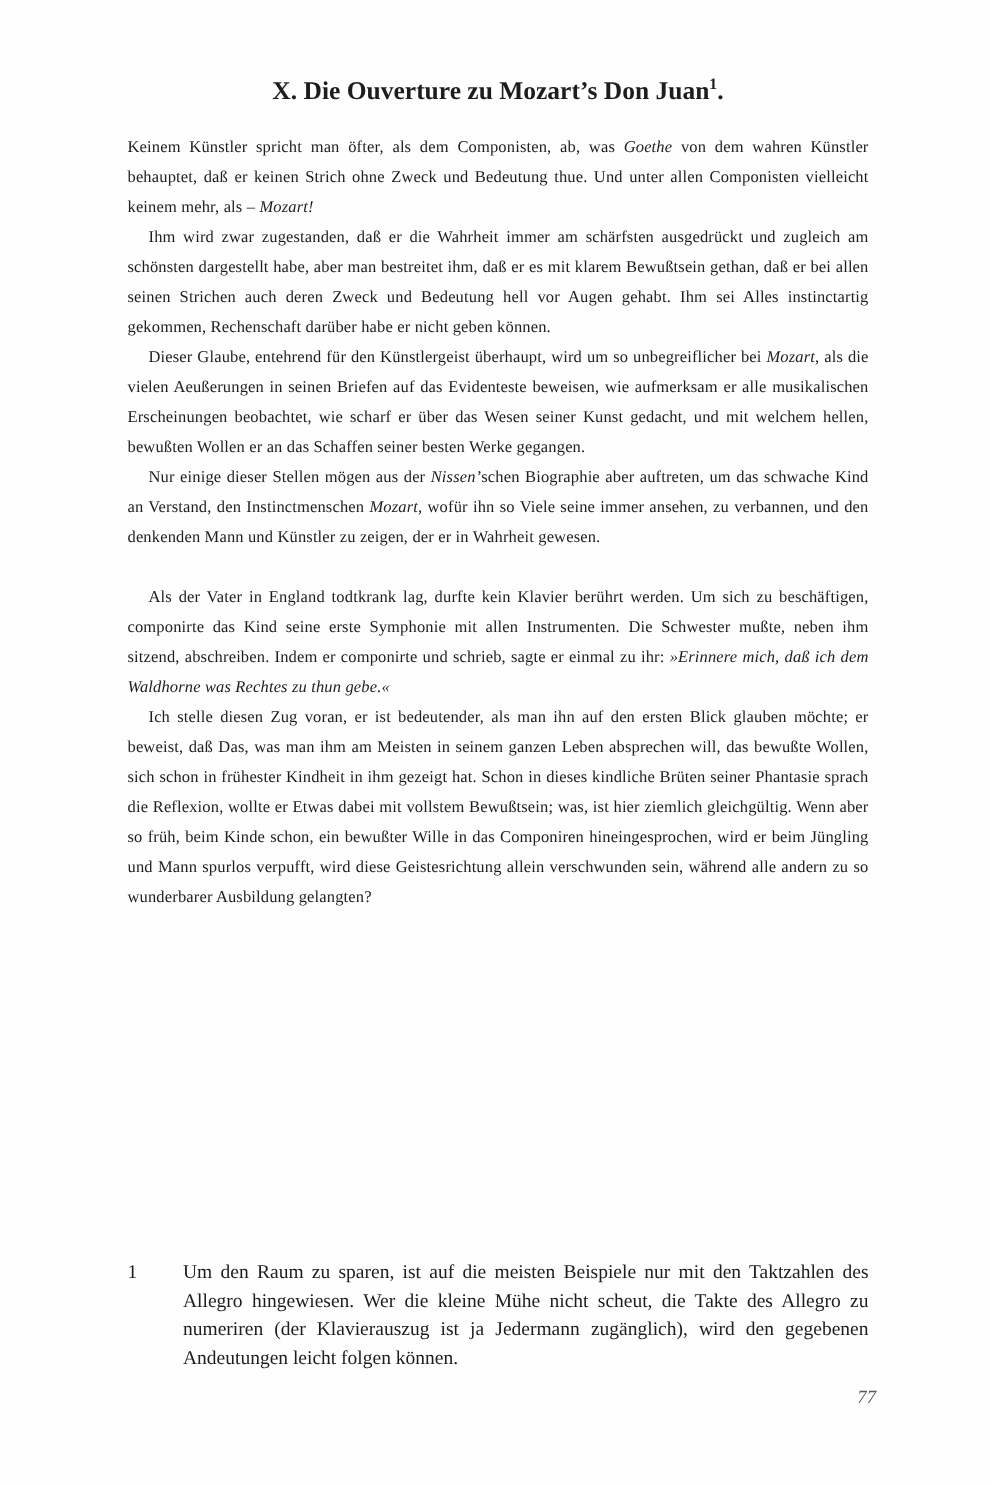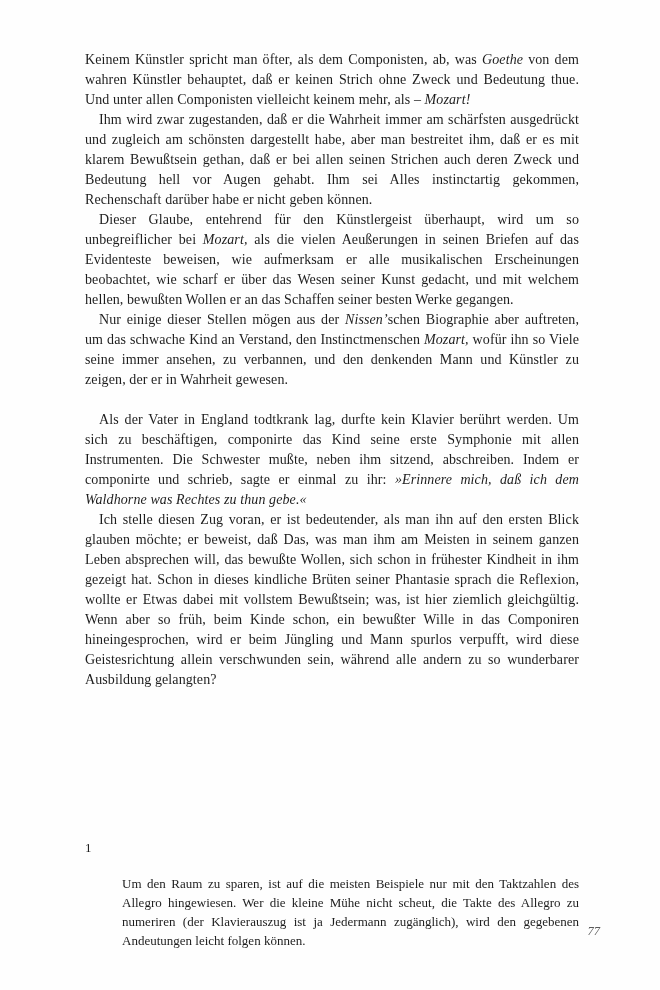--- a/index.html
+++ b/index.html
@@ -22,52 +22,53 @@
     text-align: center;
     margin: 0 0 16px 0;
   }
   .title sup {
     font-size: 10.5px;
     line-height: 0;
     vertical-align: super;
   }
   .body-text p.para {
     margin: 0;
-    font-size: 14px;
+    font-size: 11px;
     line-height: 20px;
     text-align: justify;
     letter-spacing: 0.1px;
   }
   .body-text p.para.indent { text-indent: 14px; }
   .body-text p.para.gap { margin-top: 20px; }
   .it { font-style: italic; }
   .footnote {
     position: absolute;
     left: 85px;
     right: 81px;
     top: 838px;
     display: flex;
     font-size: 13px;
     line-height: 19px;
   }
   .fn-marker { flex: none; width: 37px; }
-  .fn-text { text-align: justify; margin-top: 36px; }
+  .fn-text { text-align: justify; }
   .page-number {
     position: absolute;
     top: 924px;
-    right: 60px;
+    right: 76px;
     font-size: 12.5px;
     font-style: italic;
     color: #5a5a5a;
   }
 </style>
 </head>
 <body>
 
 <div class="page">
+  <h1 class="title"><span>X. Die Ouverture zu Mozart’s Don Juan</span><sup>1</sup><span>.</span></h1>
 
   <div class="body-text">
       <p class="para"><span>Keinem Künstler spricht man öfter, als dem Componisten, ab, was </span><span class="it">Goethe</span><span> von dem wahren Künstler behauptet, daß er keinen Strich ohne Zweck und Bedeutung thue. Und unter allen Componisten vielleicht keinem mehr, als – </span><span class="it">Mozart!</span></p>
       <p class="para indent"><span>Ihm wird zwar zugestanden, daß er die Wahrheit immer am schärfsten ausgedrückt und zugleich am schönsten dargestellt habe, aber man bestreitet ihm, daß er es mit klarem Bewußtsein gethan, daß er bei allen seinen Strichen auch deren Zweck und Bedeutung hell vor Augen gehabt. Ihm sei Alles instinctartig gekommen, Rechenschaft darüber habe er nicht geben können.</span></p>
       <p class="para indent"><span>Dieser Glaube, entehrend für den Künstlergeist überhaupt, wird um so unbegreiflicher bei </span><span class="it">Mozart,</span><span> als die vielen Aeußerungen in seinen Briefen auf das Evidenteste beweisen, wie aufmerksam er alle musikalischen Erscheinungen beobachtet, wie scharf er über das Wesen seiner Kunst gedacht, und mit welchem hellen, bewußten Wollen er an das Schaffen seiner besten Werke gegangen.</span></p>
       <p class="para indent"><span>Nur einige dieser Stellen mögen aus der </span><span class="it">Nissen’</span><span>schen Biographie aber auftreten, um das schwache Kind an Verstand, den Instinctmenschen </span><span class="it">Mozart,</span><span> wofür ihn so Viele seine immer ansehen, zu verbannen, und den denkenden Mann und Künstler zu zeigen, der er in Wahrheit gewesen.</span></p>
       <p class="para indent gap"><span>Als der Vater in England todtkrank lag, durfte kein Klavier berührt werden. Um sich zu beschäftigen, componirte das Kind seine erste Symphonie mit allen Instrumenten. Die Schwester mußte, neben ihm sitzend, abschreiben. Indem er componirte und schrieb, sagte er einmal zu ihr: </span><span class="it">»Erinnere mich, daß ich dem Waldhorne was Rechtes zu thun gebe.«</span></p>
       <p class="para indent"><span>Ich stelle diesen Zug voran, er ist bedeutender, als man ihn auf den ersten Blick glauben möchte; er beweist, daß Das, was man ihm am Meisten in seinem ganzen Leben absprechen will, das bewußte Wollen, sich schon in frühester Kindheit in ihm gezeigt hat. Schon in dieses kindliche Brüten seiner Phantasie sprach die Reflexion, wollte er Etwas dabei mit vollstem Bewußtsein; was, ist hier ziemlich gleichgültig. Wenn aber so früh, beim Kinde schon, ein bewußter Wille in das Componiren hineingesprochen, wird er beim Jüngling und Mann spurlos verpufft, wird diese Geistesrichtung allein verschwunden sein, während alle andern zu so wunderbarer Ausbildung gelangten?</span></p>
     </div>
 

